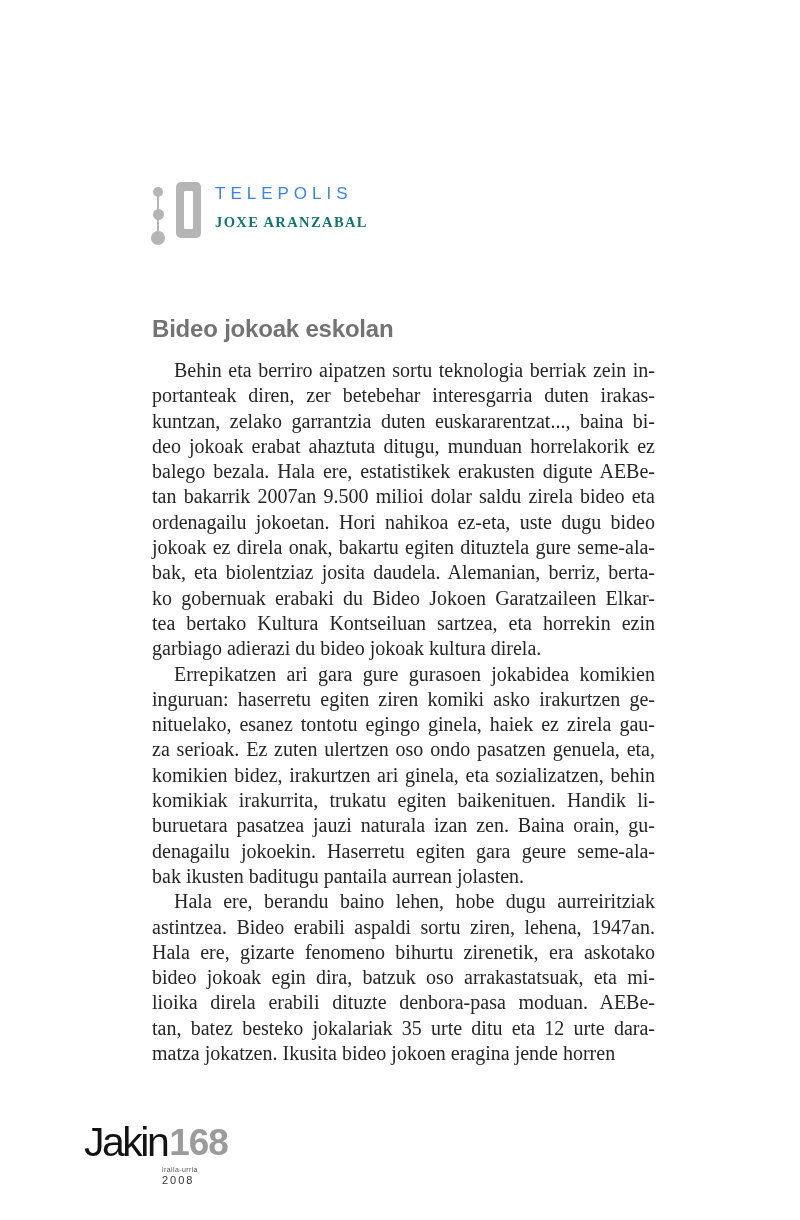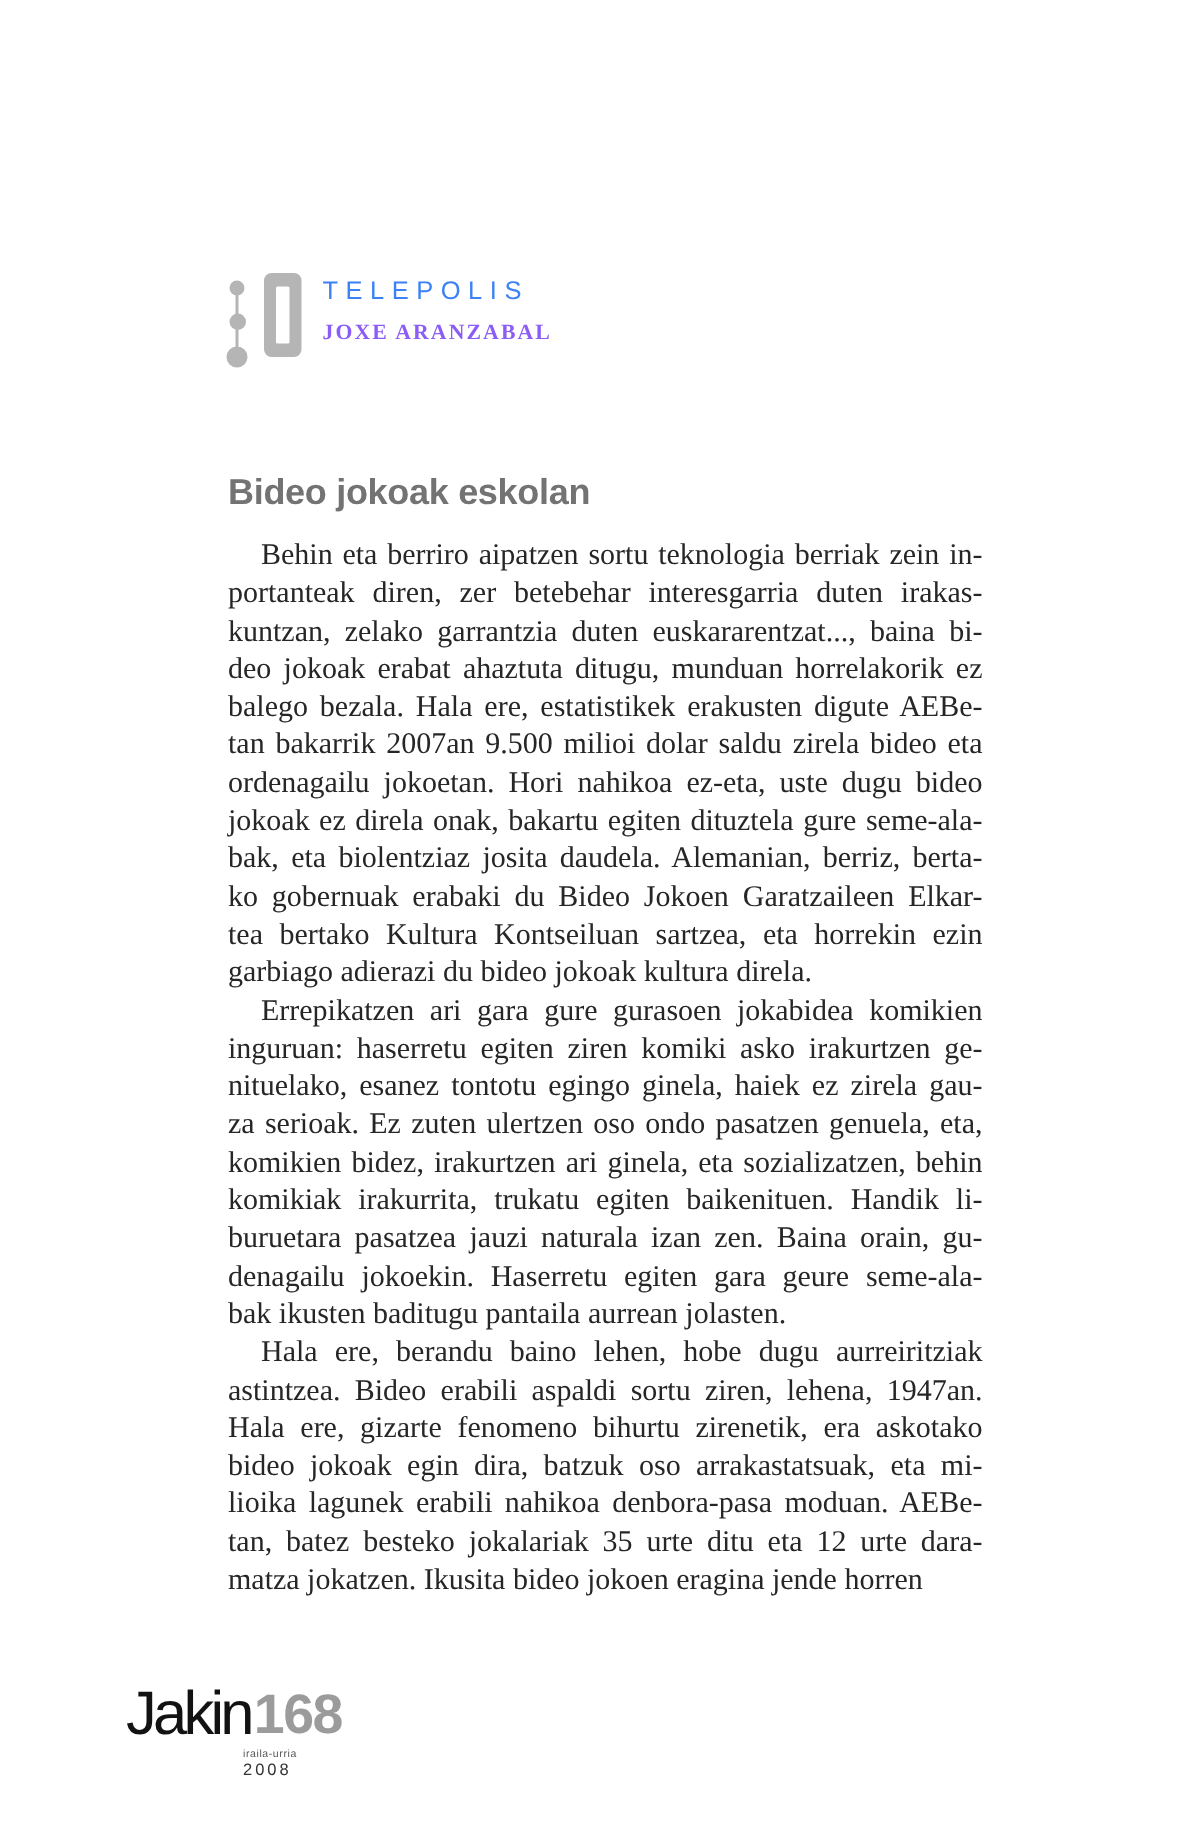--- a/index.html
+++ b/index.html
@@ -41,21 +41,21 @@
   }
   .tp-words { margin-left: 14px; }
   .tp-brand {
     font-family: "Liberation Sans", sans-serif;
     font-size: 17px; font-weight: 400; letter-spacing: 5px;
     color: #3b82f6; margin-top: 4px;
   }
   .tp-author {
     font-family: "Liberation Serif", serif;
     font-size: 14.5px; font-weight: 700; letter-spacing: 1.4px;
-    color: #8b5cf6; margin-top: 10px;
+    color: #0f766e; margin-top: 10px;
   }
 
   
   .article { position: absolute; left: 152px; top: 314px; width: 503px; }
   .article h1 {
     font-family: "Liberation Sans", sans-serif;
     font-size: 24px; font-weight: 700; color: #737373;
     line-height: 30px; margin: 0 0 14px 0; letter-spacing: -0.2px;
   }
   .para {
@@ -123,21 +123,21 @@
         <div class="tline">komikiak irakurrita, trukatu egiten baikenituen. Handik li-</div>
         <div class="tline">buruetara pasatzea jauzi naturala izan zen. Baina orain, gu-</div>
         <div class="tline">denagailu jokoekin. Haserretu egiten gara geure seme-ala-</div>
         <div class="tline last">bak ikusten baditugu pantaila aurrean jolasten.</div>
       </div>
     <div class="para">
         <div class="tline">Hala ere, berandu baino lehen, hobe dugu aurreiritziak</div>
         <div class="tline">astintzea. Bideo erabili aspaldi sortu ziren, lehena, 1947an.</div>
         <div class="tline">Hala ere, gizarte fenomeno bihurtu zirenetik, era askotako</div>
         <div class="tline">bideo jokoak egin dira, batzuk oso arrakastatsuak, eta mi-</div>
-        <div class="tline">lioika lagunek erabili nahikoa denbora-pasa moduan. AEBe-</div>
+        <div class="tline">lioika direla erabili dituzte denbora-pasa moduan. AEBe-</div>
         <div class="tline">tan, batez besteko jokalariak 35 urte ditu eta 12 urte dara-</div>
         <div class="tline last">matza jokatzen. Ikusita bideo jokoen eragina jende horren</div>
       </div>
   </main>
 
   <footer class="jakin">
     <div class="jakin-row">
       <span class="jakin-name">Jakin</span>
       <span class="jakin-issue">168</span>
     </div>

